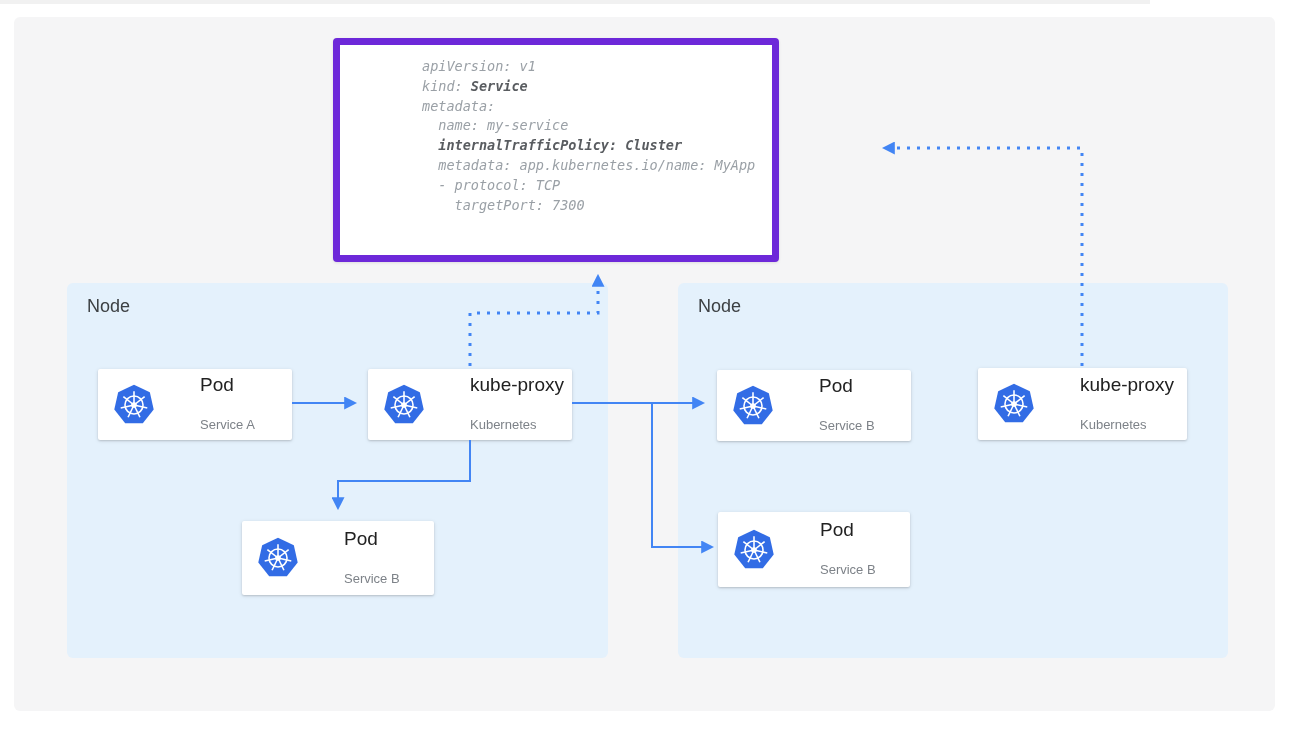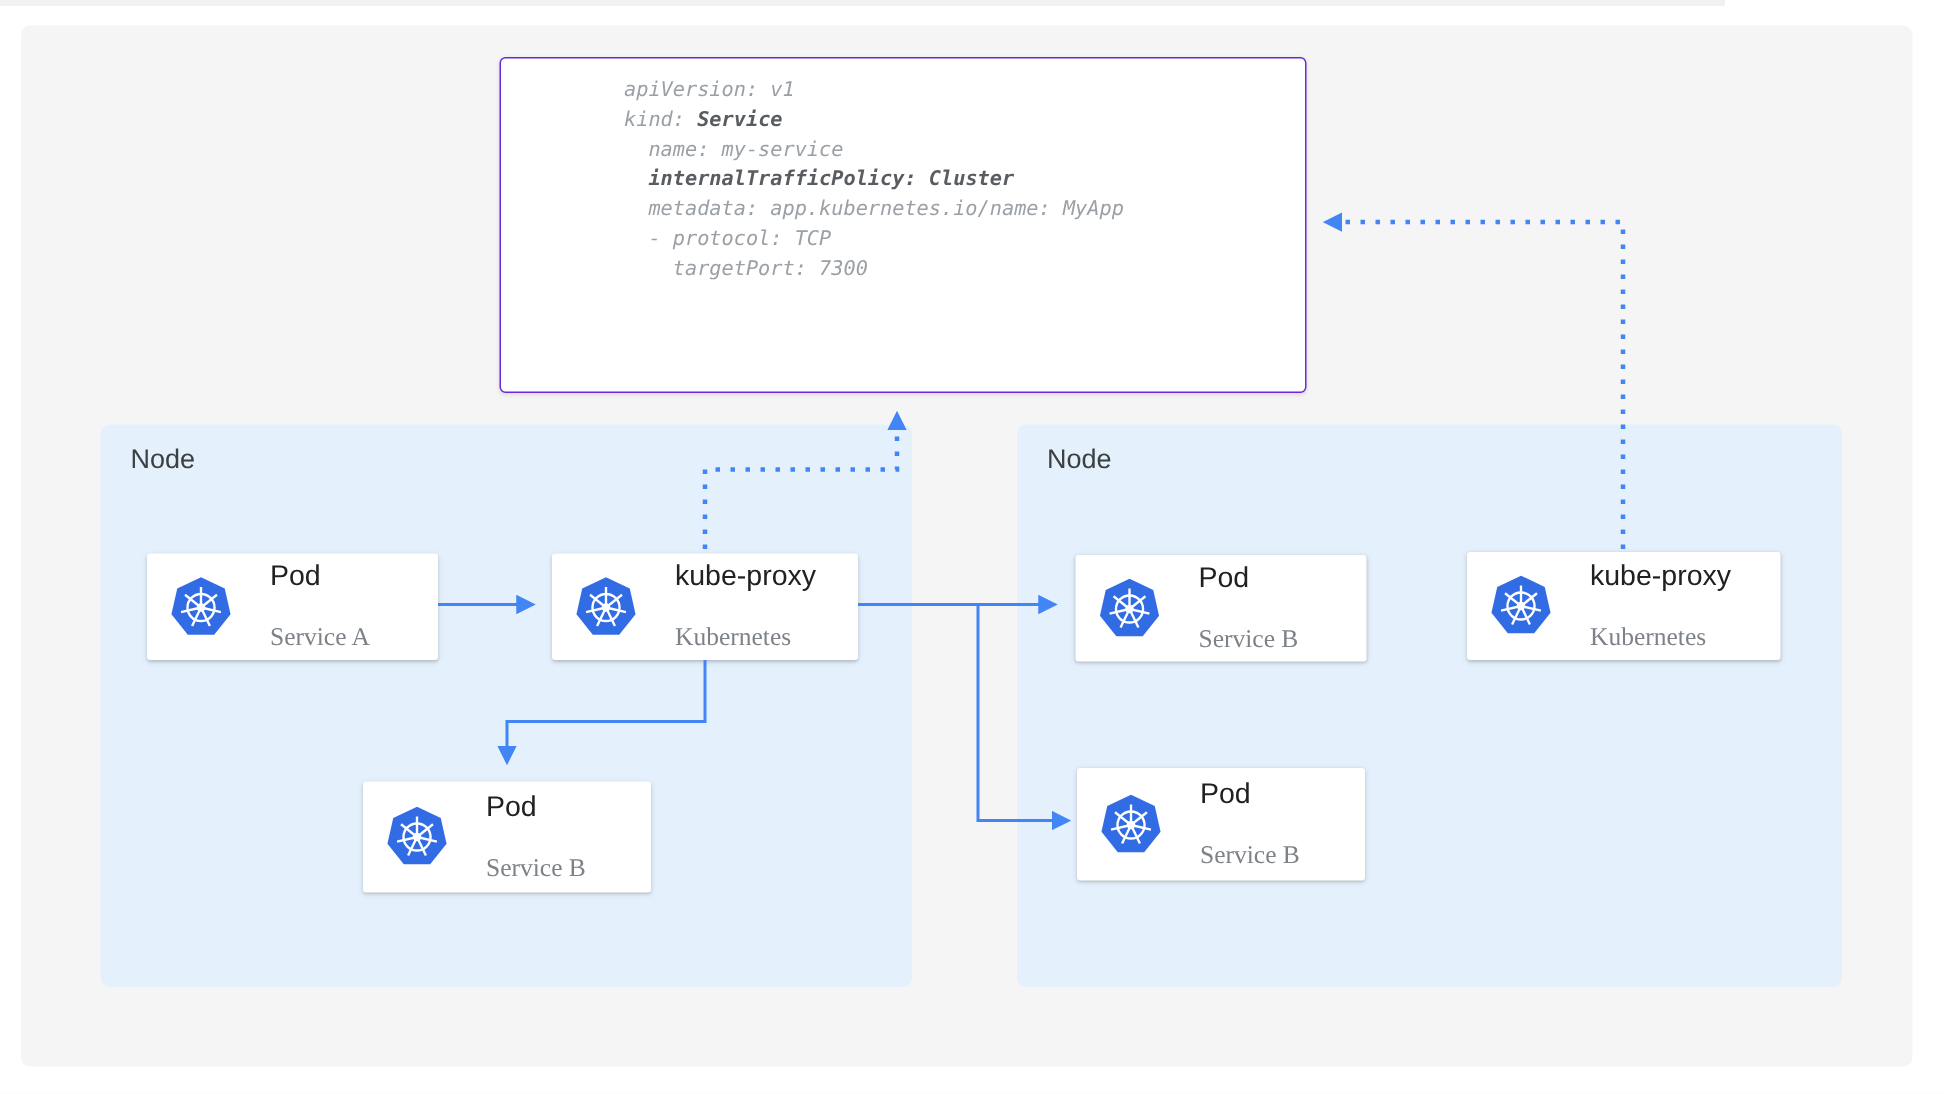--- a/index.html
+++ b/index.html
@@ -32,23 +32,23 @@
   .panel {
     position: absolute;
     left: 14px; top: 17px;
     width: 1261px; height: 694px;
     background: var(--panel-bg);
     border-radius: 6px;
   }
   .yaml-card {
     position: absolute;
     left: 333px; top: 38px;
-    width: 538px; height: 224px;
+    width: 446px; height: 224px;
     background: #ffffff;
-    border: 1px solid #6d28d9;
+    border: 7px solid #6d28d9;
     border-radius: 4px;
     box-shadow: 0 1px 3px rgba(0,0,0,0.10);
     padding: 12px 0 0 82px;
     overflow: hidden;
   }
   .yaml-line {
     font-family: "DejaVu Sans Mono", "Liberation Mono", monospace;
     font-style: italic;
     font-size: 13.5px;
     line-height: 19.8px;
@@ -87,33 +87,32 @@
   .card-kp-left  { left: 368px; top: 369px; width: 204px; height: 71px; }
   .card-pod-b-left { left: 242px; top: 521px; width: 192px; height: 74px; }
   .card-pod-b1   { left: 717px; top: 370px; width: 194px; height: 71px; }
   .card-kp-right { left: 978px; top: 368px; width: 209px; height: 72px; }
   .card-pod-b2   { left: 718px; top: 512px; width: 192px; height: 75px; }
   .k8s-icon { width: 44px; height: 44px; flex: 0 0 44px; display: block; }
   .k8s-icon svg { width: 44px; height: 44px; display: block; }
   .card-text {
     display: flex;
     flex-direction: column;
-    margin-left: 24px;
+    margin-left: 44px;
     gap: 17px;
   }
   .card-title {
     font-size: 19px;
     color: var(--card-title);
     line-height: 24px;
   }
   .card-subtitle {
-    font-size: 17px;
+    font-size: 13px;
     color: var(--card-subtitle);
     line-height: 22px;
-    font-family: Liberation Serif, serif;
   }
   .arrow-layer {
     position: absolute;
     left: 0; top: 0;
     width: 1296px; height: 729px;
     pointer-events: none;
   }
   .arrow-path {
     stroke: var(--arrow-blue);
     stroke-width: 2;
@@ -152,20 +151,21 @@
 
 <div class="canvas">
 
   <div class="top-line"></div>
   <div class="panel"></div>
 
   <div class="yaml-card">
     <div>
         <div class="yaml-line"><span>apiVersion: v1</span><span class="b"></span><span></span></div>
         <div class="yaml-line"><span>kind: </span><span class="b">Service</span><span></span></div>
+        <div class="yaml-line"><span>metadata:</span><span class="b"></span><span></span></div>
         <div class="yaml-line"><span>  name: my-service</span><span class="b"></span><span></span></div>
         <div class="yaml-line"><span>  </span><span class="b">internalTrafficPolicy: Cluster</span><span></span></div>
         <div class="yaml-line"><span>  metadata: app.kubernetes.io/name: MyApp</span><span class="b"></span><span></span></div>
         <div class="yaml-line"><span>  - protocol: TCP</span><span class="b"></span><span></span></div>
         <div class="yaml-line"><span>    targetPort: 7300</span><span class="b"></span><span></span></div>
       </div>
   </div>
 
   <div class="node-box node-left">
     <span class="node-label">Node</span>

